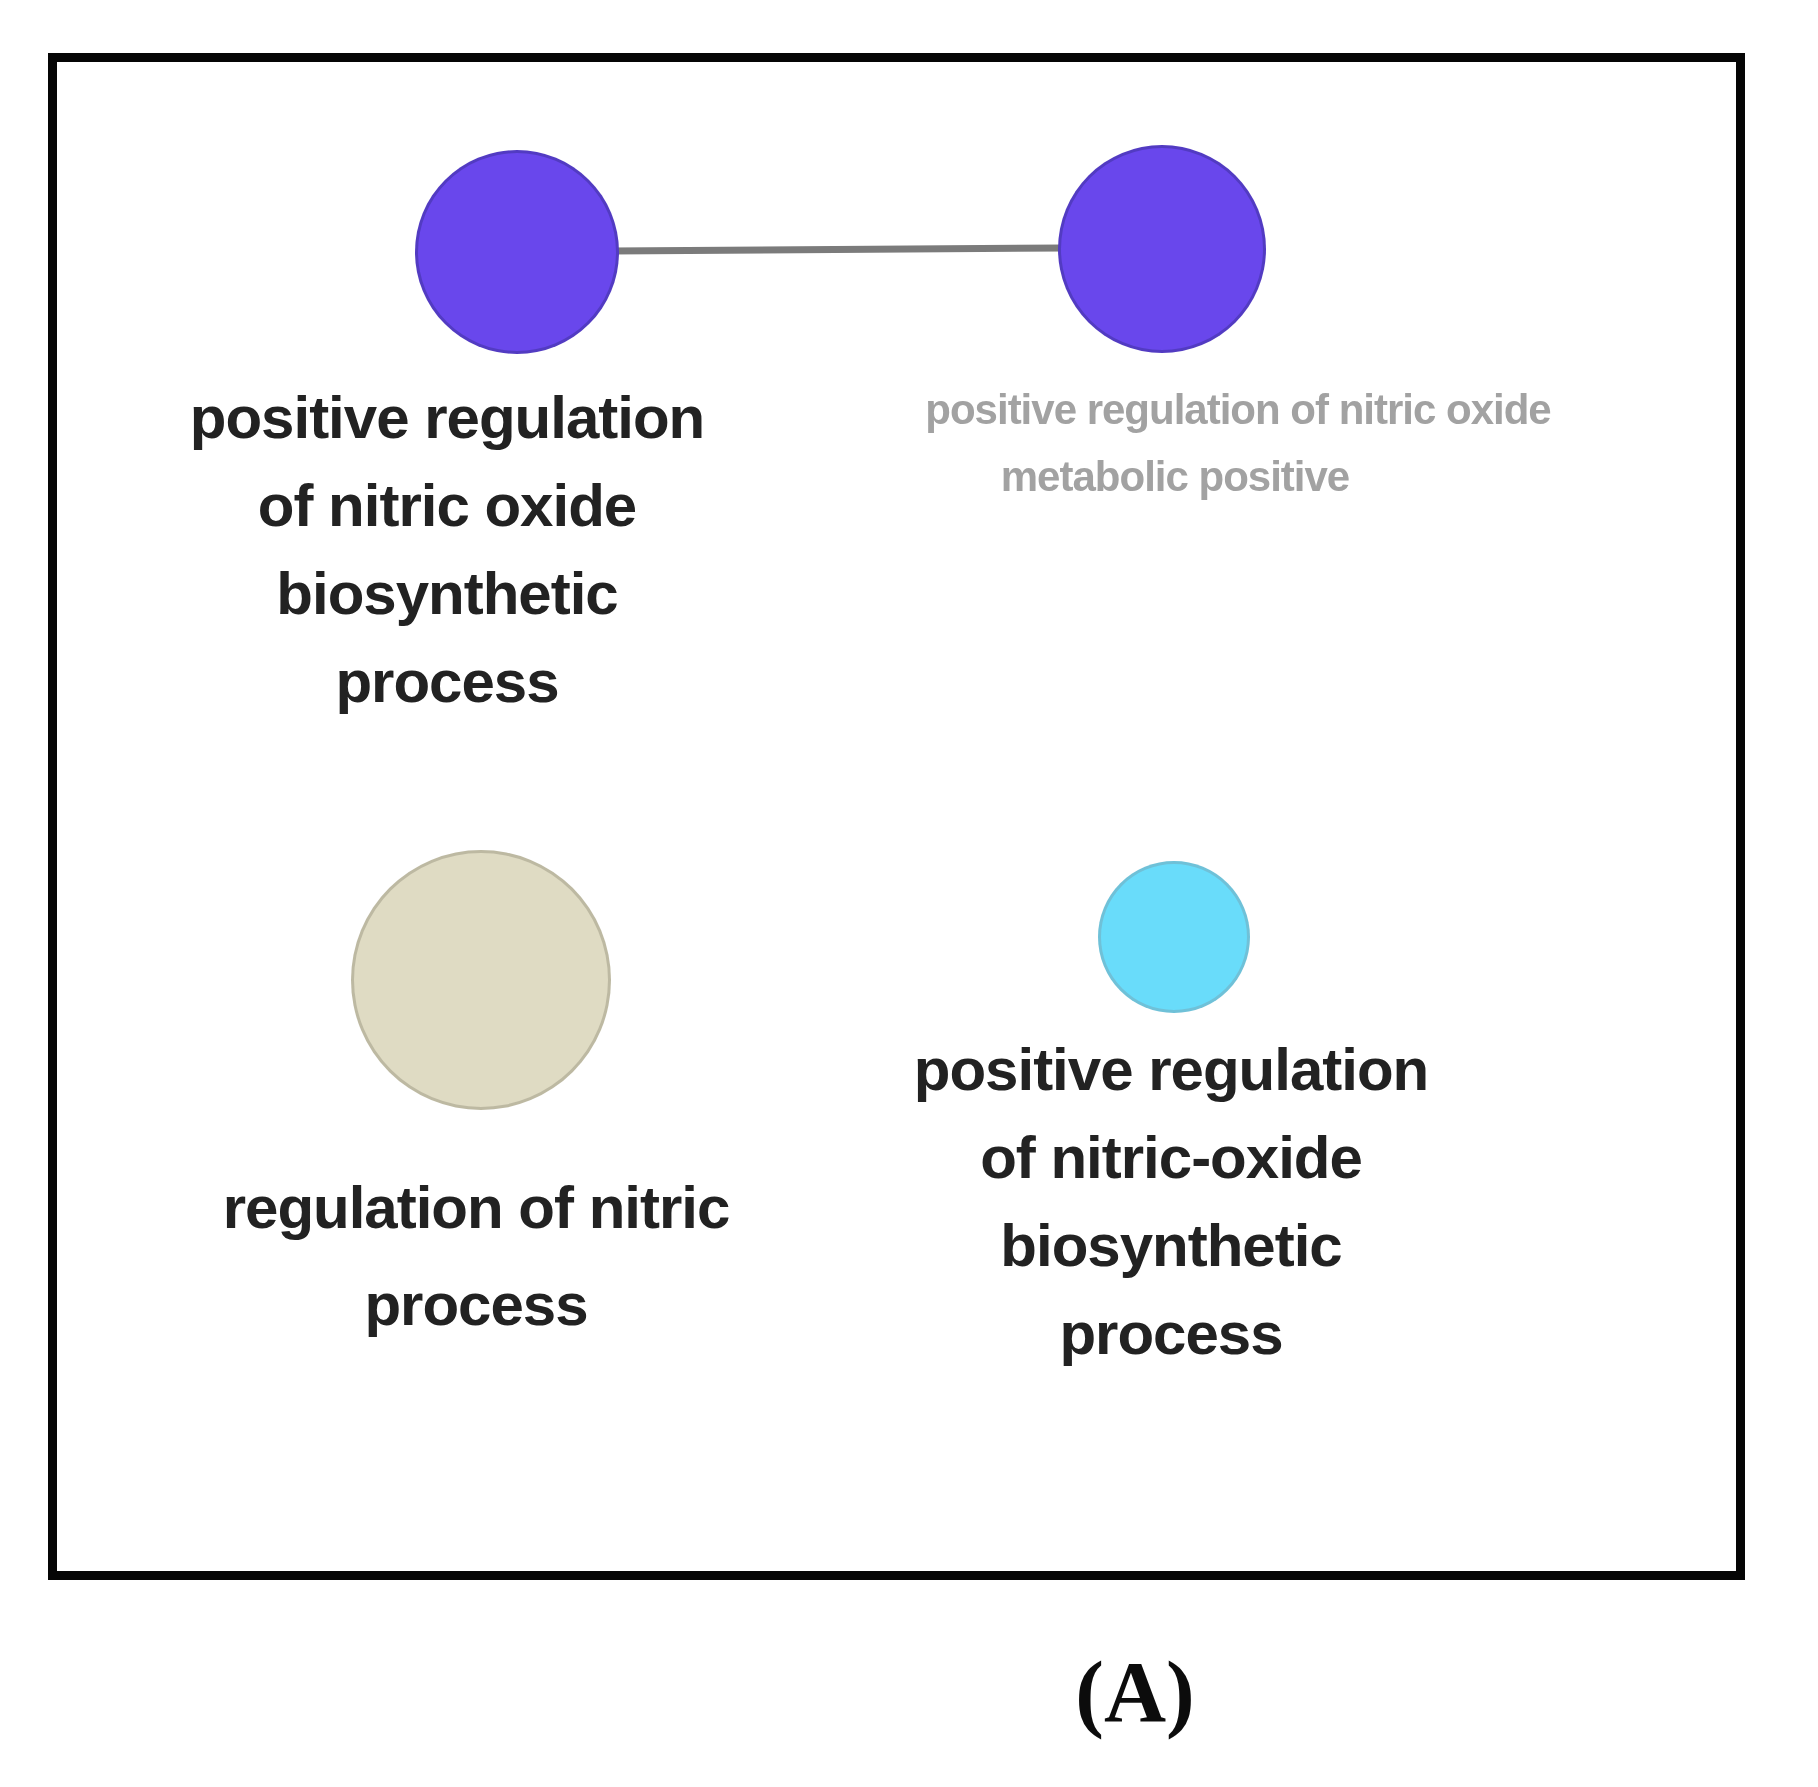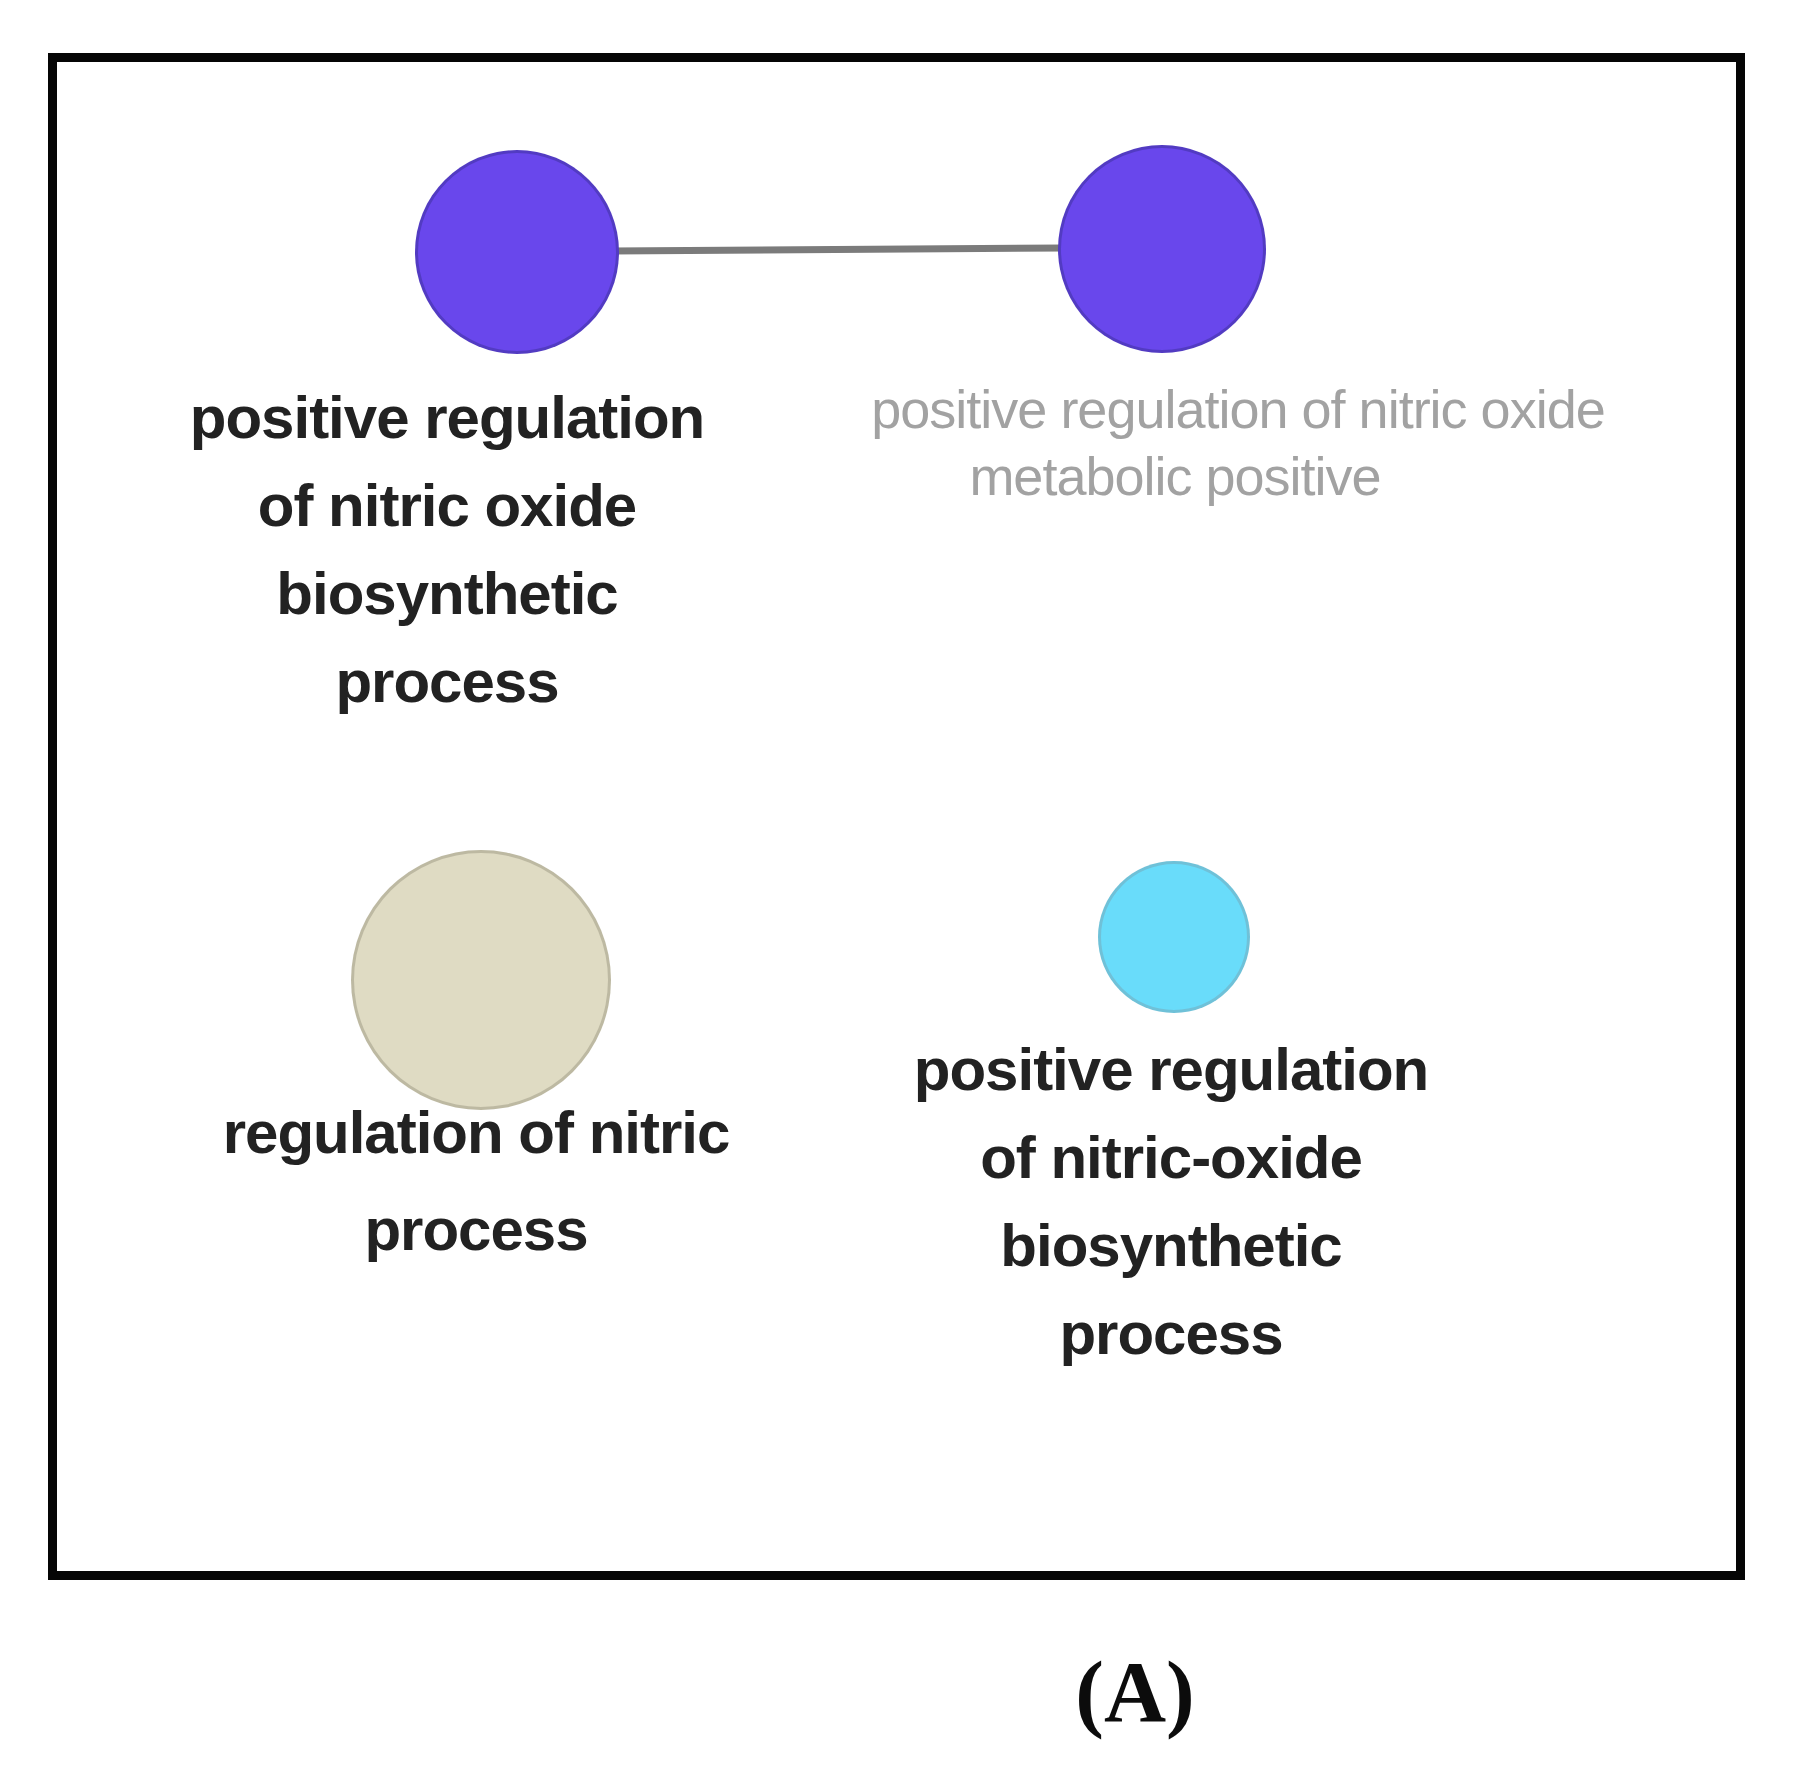--- a/index.html
+++ b/index.html
@@ -51,27 +51,27 @@
     white-space: nowrap;
   }
   .label .line { display: block; }
   .label-dark {
     color: #222222;
     font-weight: bold;
     font-size: 60px;
     letter-spacing: -1px;
   }
   .label-tl { left: 447px; top: 374px; line-height: 88px; }
-  .label-bl { left: 476px; top: 1084px; line-height: 97px; text-align: center; }
+  .label-bl { left: 476px; top: 1159px; line-height: 97px; text-align: center; }
   .label-br { left: 1171px; top: 1026px; line-height: 88px; }
   .label-gray {
     left: 1238px; top: 376px;
     color: #a2a2a2;
-    font-weight: normal;
-    font-size: 54px;
+    font-weight: bold;
+    font-size: 42px;
     letter-spacing: -1px;
     line-height: 67px;
   }
   .label-gray .line-offset { position: relative; left: -63px; }
   .caption {
     position: absolute;
     left: 1135px; top: 1645px;
     transform: translateX(-50%);
     font-family: "Liberation Serif", serif;
     font-weight: bold;

